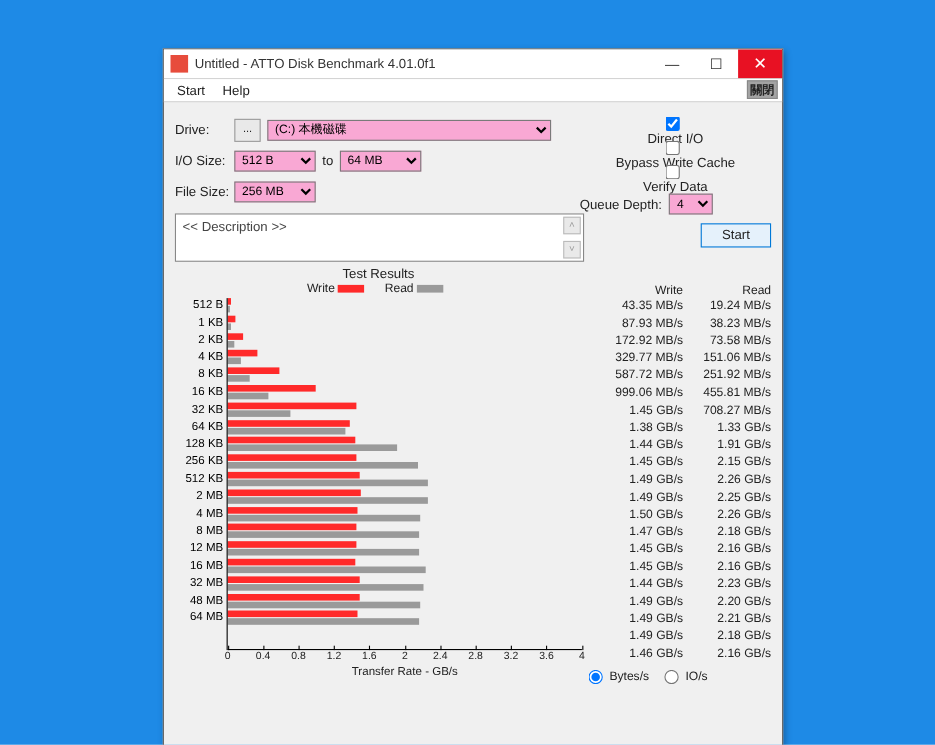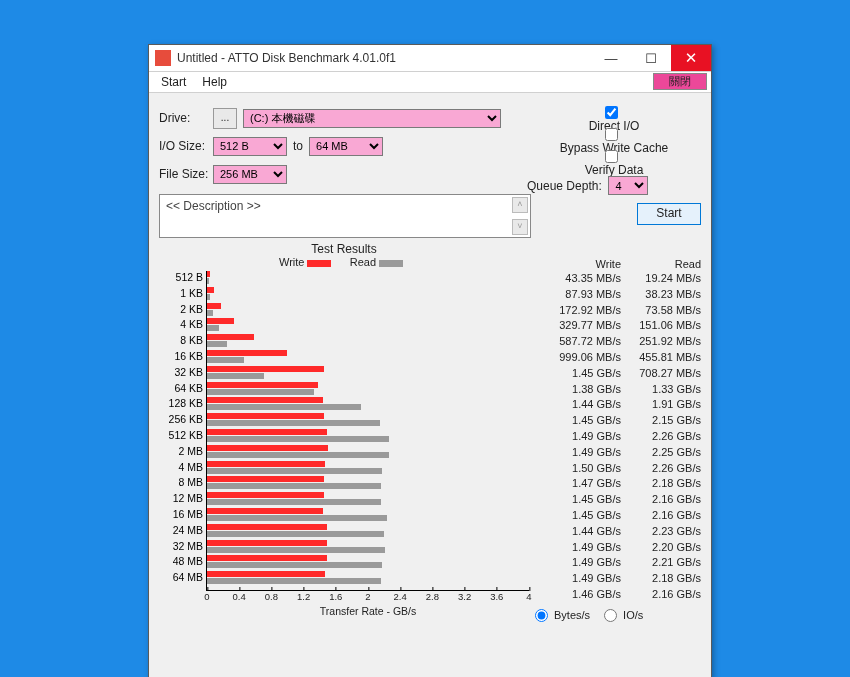--- a/index.html
+++ b/index.html
@@ -5,21 +5,21 @@
 html,body{margin:0;padding:0;font-family:"Segoe UI",Tahoma,sans-serif;font-size:12px;color:#222;}
 body{background:#1e8ae6;width:850px;height:677px;overflow:hidden;position:relative;}
 .window{position:absolute;left:148px;top:44px;width:562px;height:633px;background:#f0f0f0;border:1px solid #5a5a5a;box-shadow:2px 2px 6px rgba(0,0,0,.3);}
 .titlebar{height:26px;background:#fff;display:flex;align-items:center;border-bottom:1px solid #d0d0d0;}
 .titlebar .appicon{width:16px;height:16px;margin:0 6px;background:#e74c3c;display:inline-block;}
 .titlebar .title{flex:1;font-size:12px;color:#333;}
 .titlebar .winbtn{width:40px;height:26px;display:flex;align-items:center;justify-content:center;font-size:13px;color:#333;}
 .titlebar .winbtn.close{background:#e81123;color:#fff;font-size:15px;}
 .menubar{height:20px;background:#fff;display:flex;align-items:center;padding:0 4px;border-bottom:1px solid #d0d0d0;position:relative;}
 .menubar span{padding:1px 8px;}
-.menubar .closejp{position:absolute;right:4px;top:1px;border:1px solid #888;background:#ec4899;padding:0 15px;font-size:11px;}
+.menubar .closejp{position:absolute;right:4px;top:1px;border:1px solid #888;background:#a3a3a3;padding:0 2px;font-size:11px;font-weight:bold;}
 .client{padding:13px 10px 4px 10px;}
 .toprow{display:flex;}
 .leftcol{width:350px;}
 .rightcol{flex:1;padding-left:18px;}
 .frow{display:flex;align-items:center;height:24px;margin-bottom:4px;}
 .lbl{width:54px;}
 .smbtnbox{width:22px;height:19px;border:1px solid #999;background:#e9e9e9;margin-right:6px;text-align:center;line-height:17px;font-size:10px;}
 select,.combo{height:19px;border:1px solid #7a7a7a;background:#f9a8d4;font-size:11px;padding:0 2px;box-sizing:border-box;font-family:inherit;}
 select{appearance:auto;}
 .to{margin:0 6px;}
@@ -232,27 +232,20 @@
               </div>
             </div>
             <div class="rowpair">
               <div class="rowlabel">16 MB</div>
               <div class="bars">
                 <div class="bar w" style="left: 0px; width: 115.92px;"></div>
                 <div class="bar r" style="left: 0px; width: 179.515px;"></div>
               </div>
             </div>
             <div class="rowpair">
-              <div class="rowlabel">24 MB</div>
-              <div class="bars">
-                <div class="bar w" style="left: 0px; width: 119.945px;"></div>
-                <div class="bar r" style="left: 0px; width: 177.1px;"></div>
-              </div>
-            </div>
-            <div class="rowpair">
               <div class="rowlabel">32 MB</div>
               <div class="bars">
                 <div class="bar w" style="left: 0px; width: 119.945px;"></div>
                 <div class="bar r" style="left: 0px; width: 177.905px;"></div>
               </div>
             </div>
             <div class="rowpair">
               <div class="rowlabel">48 MB</div>
               <div class="bars">
                 <div class="bar w" style="left: 0px; width: 119.945px;"></div>

